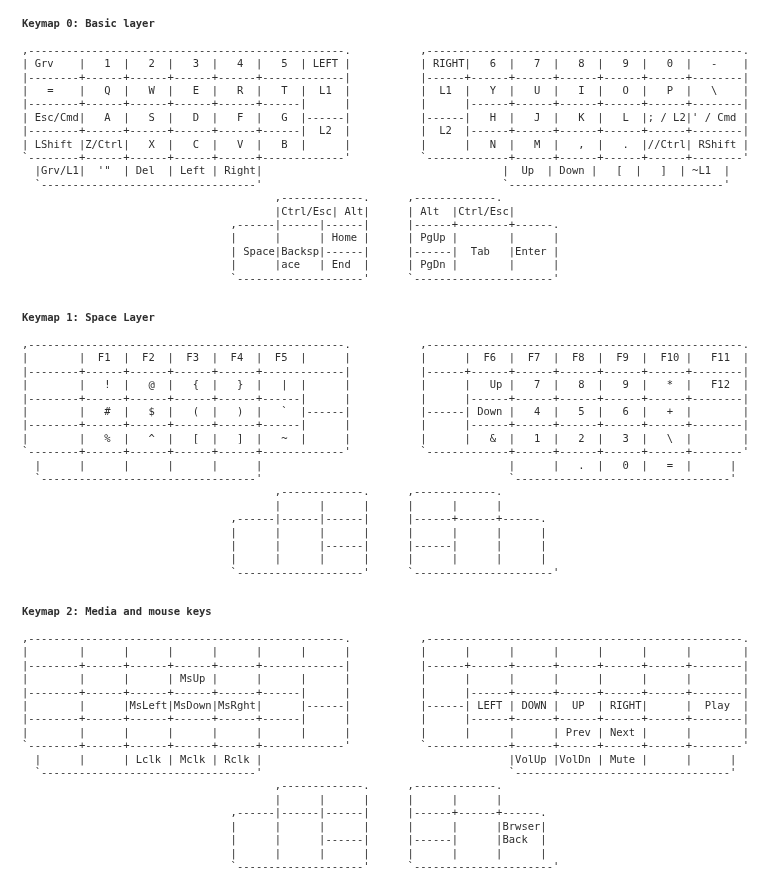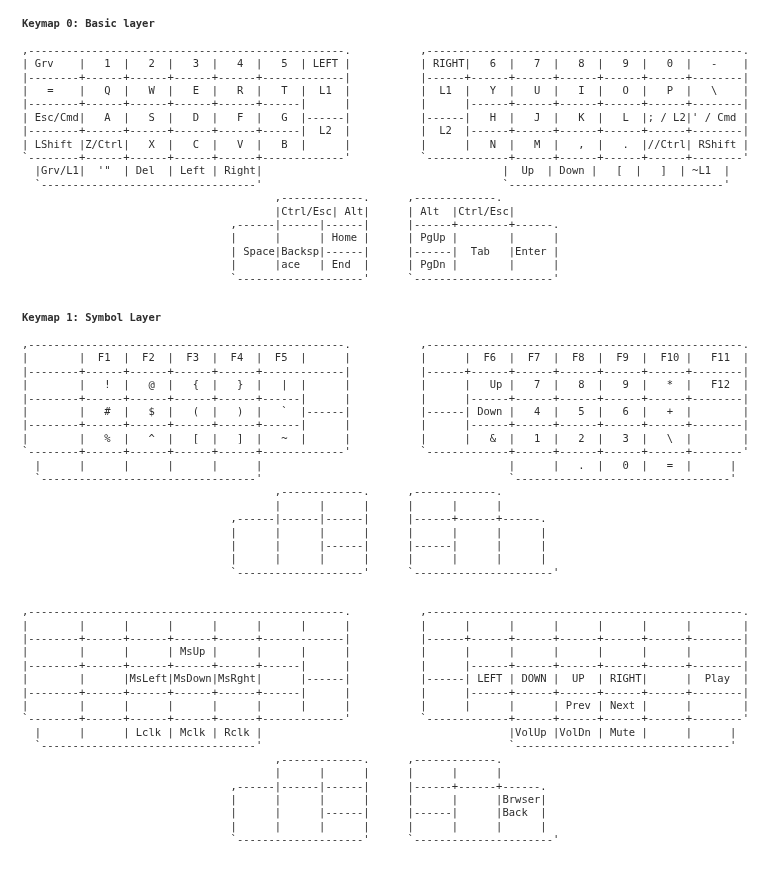--- a/index.html
+++ b/index.html
@@ -61,21 +61,21 @@
                                         ,-------------.      ,-------------.
                                         |Ctrl/Esc| Alt|      | Alt  |Ctrl/Esc|
                                  ,------|------|------|      |------+--------+------.
                                  |      |      | Home |      | PgUp |        |      |
                                  | Space|Backsp|------|      |------|  Tab   |Enter |
                                  |      |ace   | End  |      | PgDn |        |      |
                                  `--------------------'      `----------------------'</pre>
   </section>
 
   <section class="keymap-section">
-    <h2 class="keymap-title">Keymap 1: Symbol Layer</h2>
+    <h2 class="keymap-title">Keymap 1: Space Layer</h2>
     <pre class="keymap-art">,--------------------------------------------------.           ,--------------------------------------------------.
 |        |  F1  |  F2  |  F3  |  F4  |  F5  |      |           |      |  F6  |  F7  |  F8  |  F9  |  F10 |   F11  |
 |--------+------+------+------+------+-------------|           |------+------+------+------+------+------+--------|
 |        |   !  |   @  |   {  |   }  |   |  |      |           |      |   Up |   7  |   8  |   9  |   *  |   F12  |
 |--------+------+------+------+------+------|      |           |      |------+------+------+------+------+--------|
 |        |   #  |   $  |   (  |   )  |   `  |------|           |------| Down |   4  |   5  |   6  |   +  |        |
 |--------+------+------+------+------+------|      |           |      |------+------+------+------+------+--------|
 |        |   %  |   ^  |   [  |   ]  |   ~  |      |           |      |   &amp;  |   1  |   2  |   3  |   \  |        |
 `--------+------+------+------+------+-------------'           `-------------+------+------+------+------+--------'
   |      |      |      |      |      |                                       |      |   .  |   0  |   =  |      |
@@ -83,20 +83,21 @@
                                         ,-------------.      ,-------------.
                                         |      |      |      |      |      |
                                  ,------|------|------|      |------+------+------.
                                  |      |      |      |      |      |      |      |
                                  |      |      |------|      |------|      |      |
                                  |      |      |      |      |      |      |      |
                                  `--------------------'      `----------------------'</pre>
   </section>
 
   <section class="keymap-section">
+    <h2 class="keymap-title">Keymap 2: Media and mouse keys</h2>
     <pre class="keymap-art">,--------------------------------------------------.           ,--------------------------------------------------.
 |        |      |      |      |      |      |      |           |      |      |      |      |      |      |        |
 |--------+------+------+------+------+-------------|           |------+------+------+------+------+------+--------|
 |        |      |      | MsUp |      |      |      |           |      |      |      |      |      |      |        |
 |--------+------+------+------+------+------|      |           |      |------+------+------+------+------+--------|
 |        |      |MsLeft|MsDown|MsRght|      |------|           |------| LEFT | DOWN |  UP  | RIGHT|      |  Play  |
 |--------+------+------+------+------+------|      |           |      |------+------+------+------+------+--------|
 |        |      |      |      |      |      |      |           |      |      |      | Prev | Next |      |        |
 `--------+------+------+------+------+-------------'           `-------------+------+------+------+------+--------'
   |      |      | Lclk | Mclk | Rclk |                                       |VolUp |VolDn | Mute |      |      |

